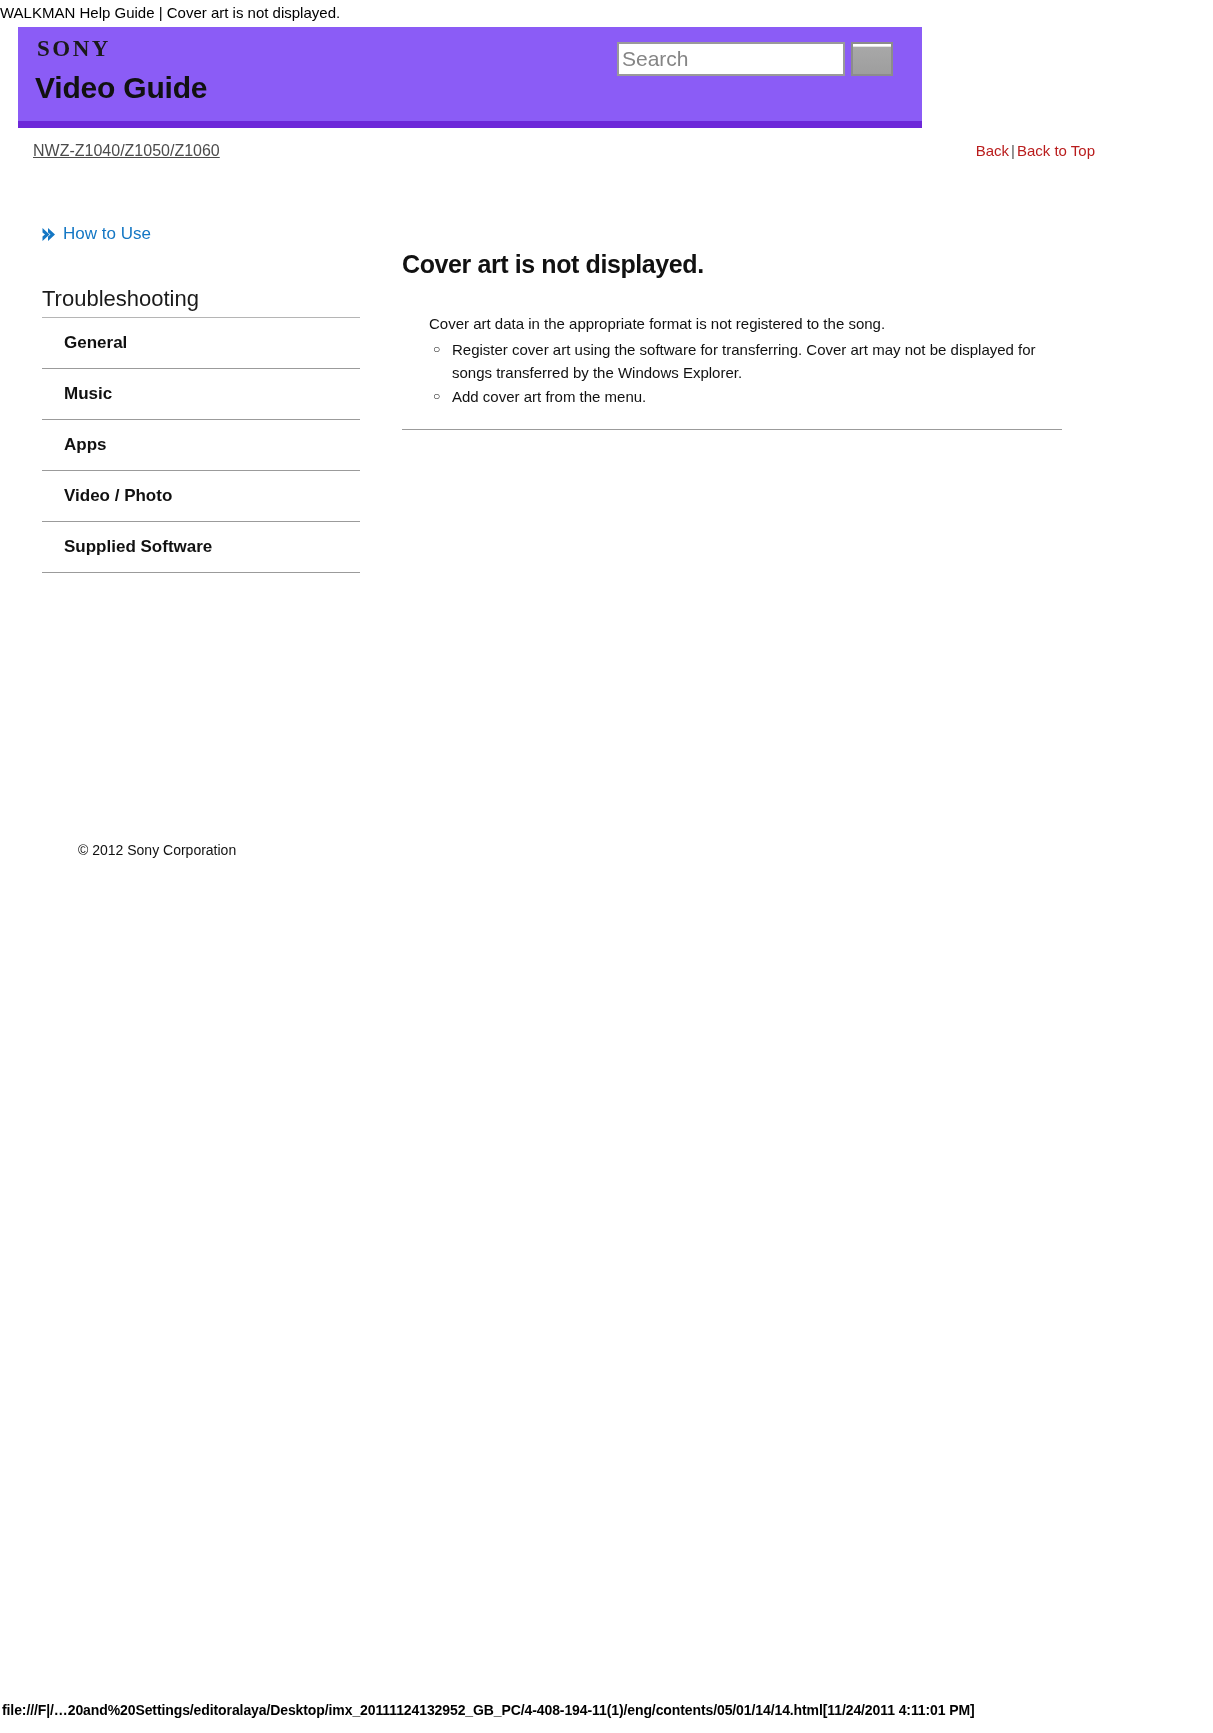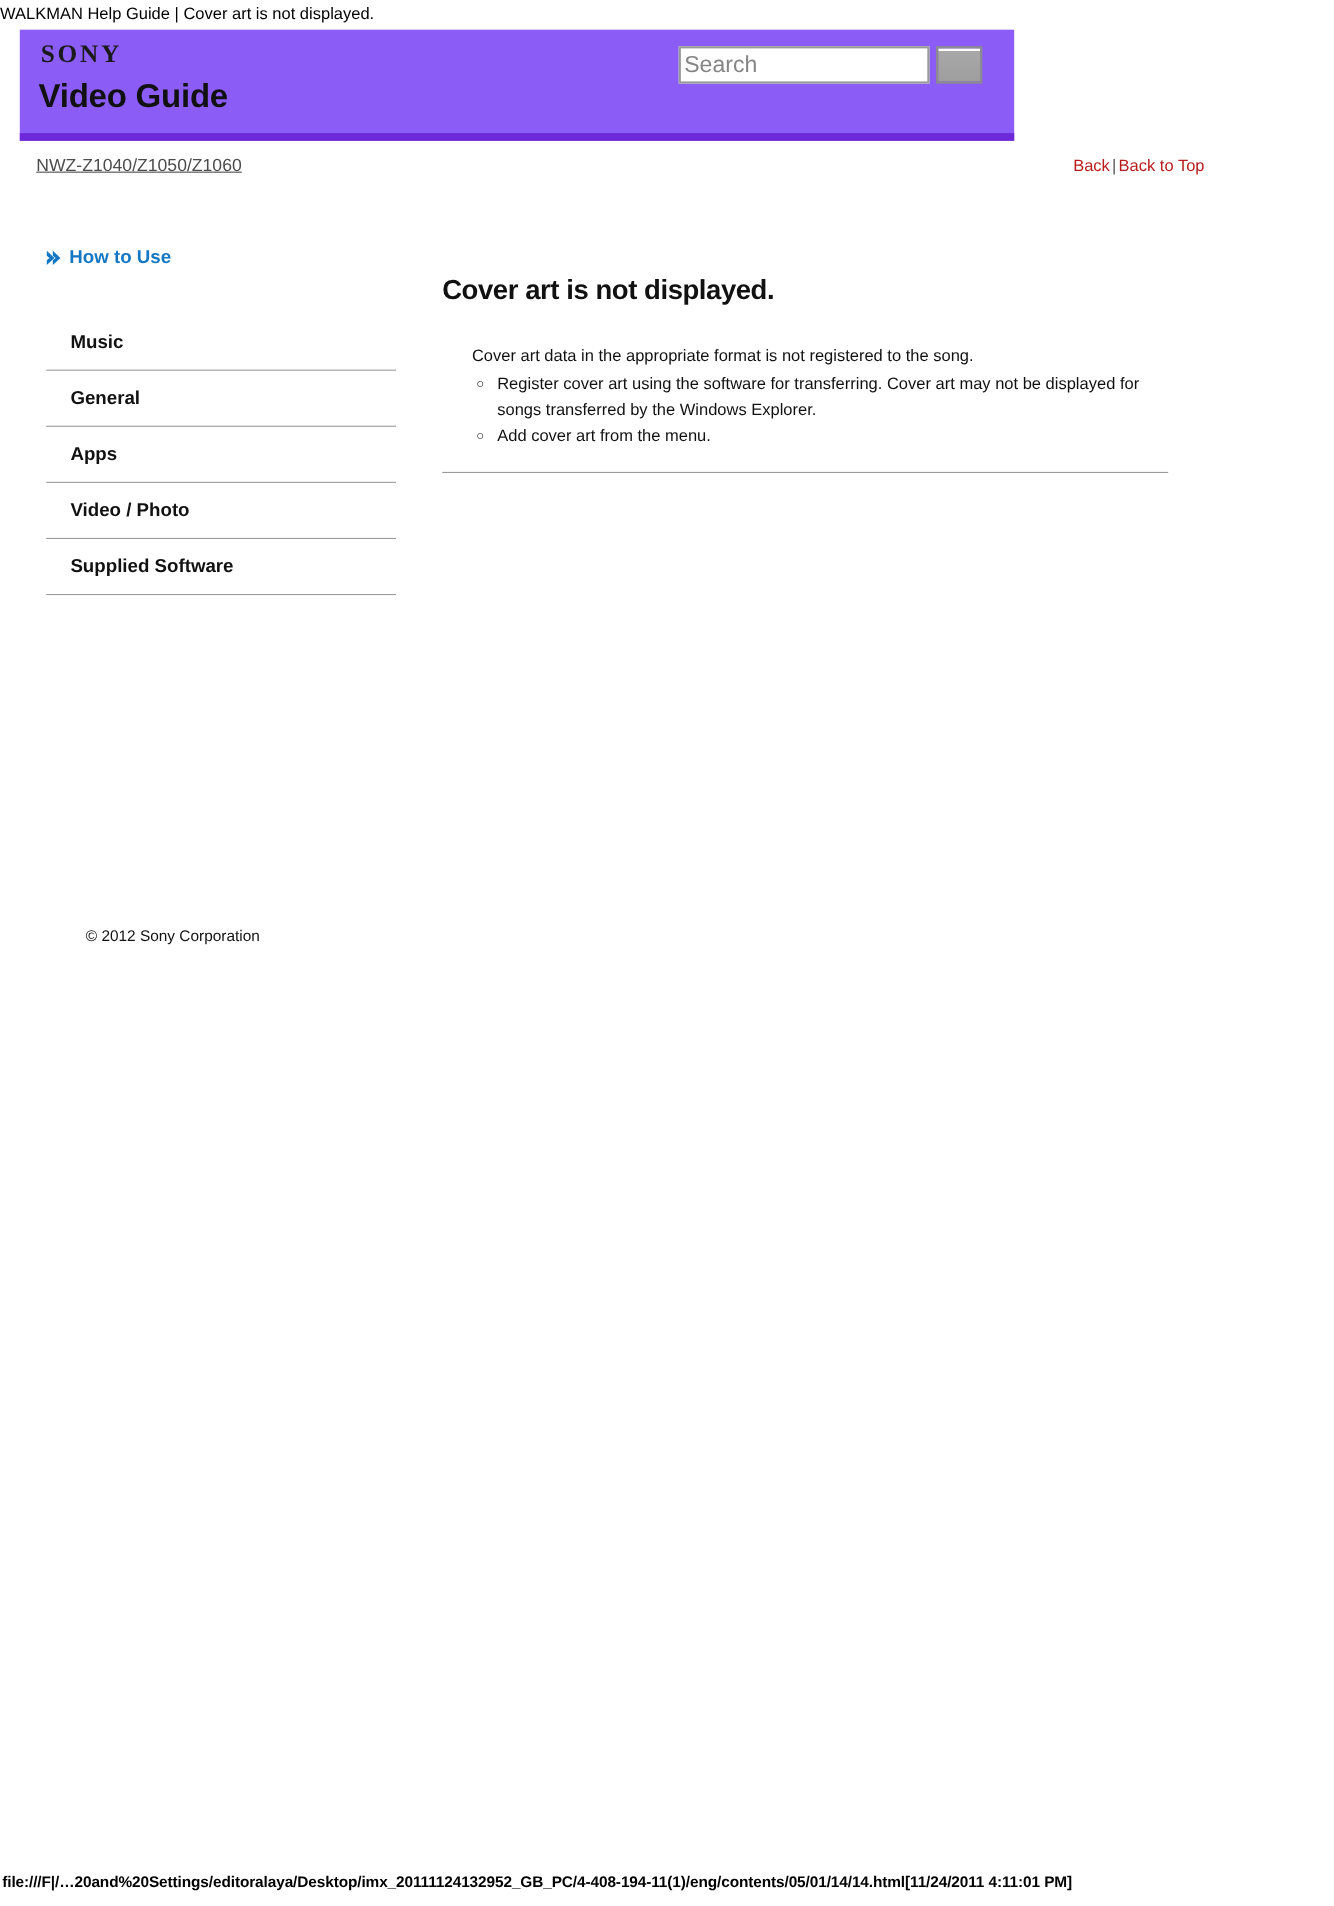--- a/index.html
+++ b/index.html
@@ -134,21 +134,21 @@
     position: absolute;
     left: 42px;
     top: 222px;
     width: 318px;
   }
   .howto-link {
     display: flex;
     align-items: center;
     gap: 7px;
     font-size: 17px;
-    font-weight: bold;
+    font-weight: normal;
     color: #1477c4;
     height: 24px;
     text-decoration: none;
     margin-bottom: 40px;
     white-space: nowrap;
   }
   .chevron-icon {
     display: inline-block;
     width: 14px;
     height: 15px;
@@ -280,27 +280,28 @@
   <a class="howto-link" href="#">
     <span class="chevron-icon">
       <svg width="14" height="15" viewBox="0 0 14 15" xmlns="http://www.w3.org/2000/svg">
         <path d="M0.5 1 L7.5 7.5 L0.5 14 L0.5 9.5 L3 7.5 L0.5 5.5 Z" fill="#1477c4"></path>
         <path d="M6 1 L13 7.5 L6 14 L6 9.5 L8.5 7.5 L6 5.5 Z" fill="#1477c4"></path>
       </svg>
     </span>
     <span>How to Use</span>
   </a>
 
+  <div class="section-heading">Troubleshooting</div>
 
   <ul class="nav-list">
     <li>
+      <span class="item-label">General</span>
+    </li>
+    <li>
       <span class="item-label">Music</span>
-    </li>
-    <li>
-      <span class="item-label">General</span>
     </li>
     <li>
       <span class="item-label">Apps</span>
     </li>
     <li>
       <span class="item-label">Video / Photo</span>
     </li>
     <li>
       <span class="item-label">Supplied Software</span>
     </li>

